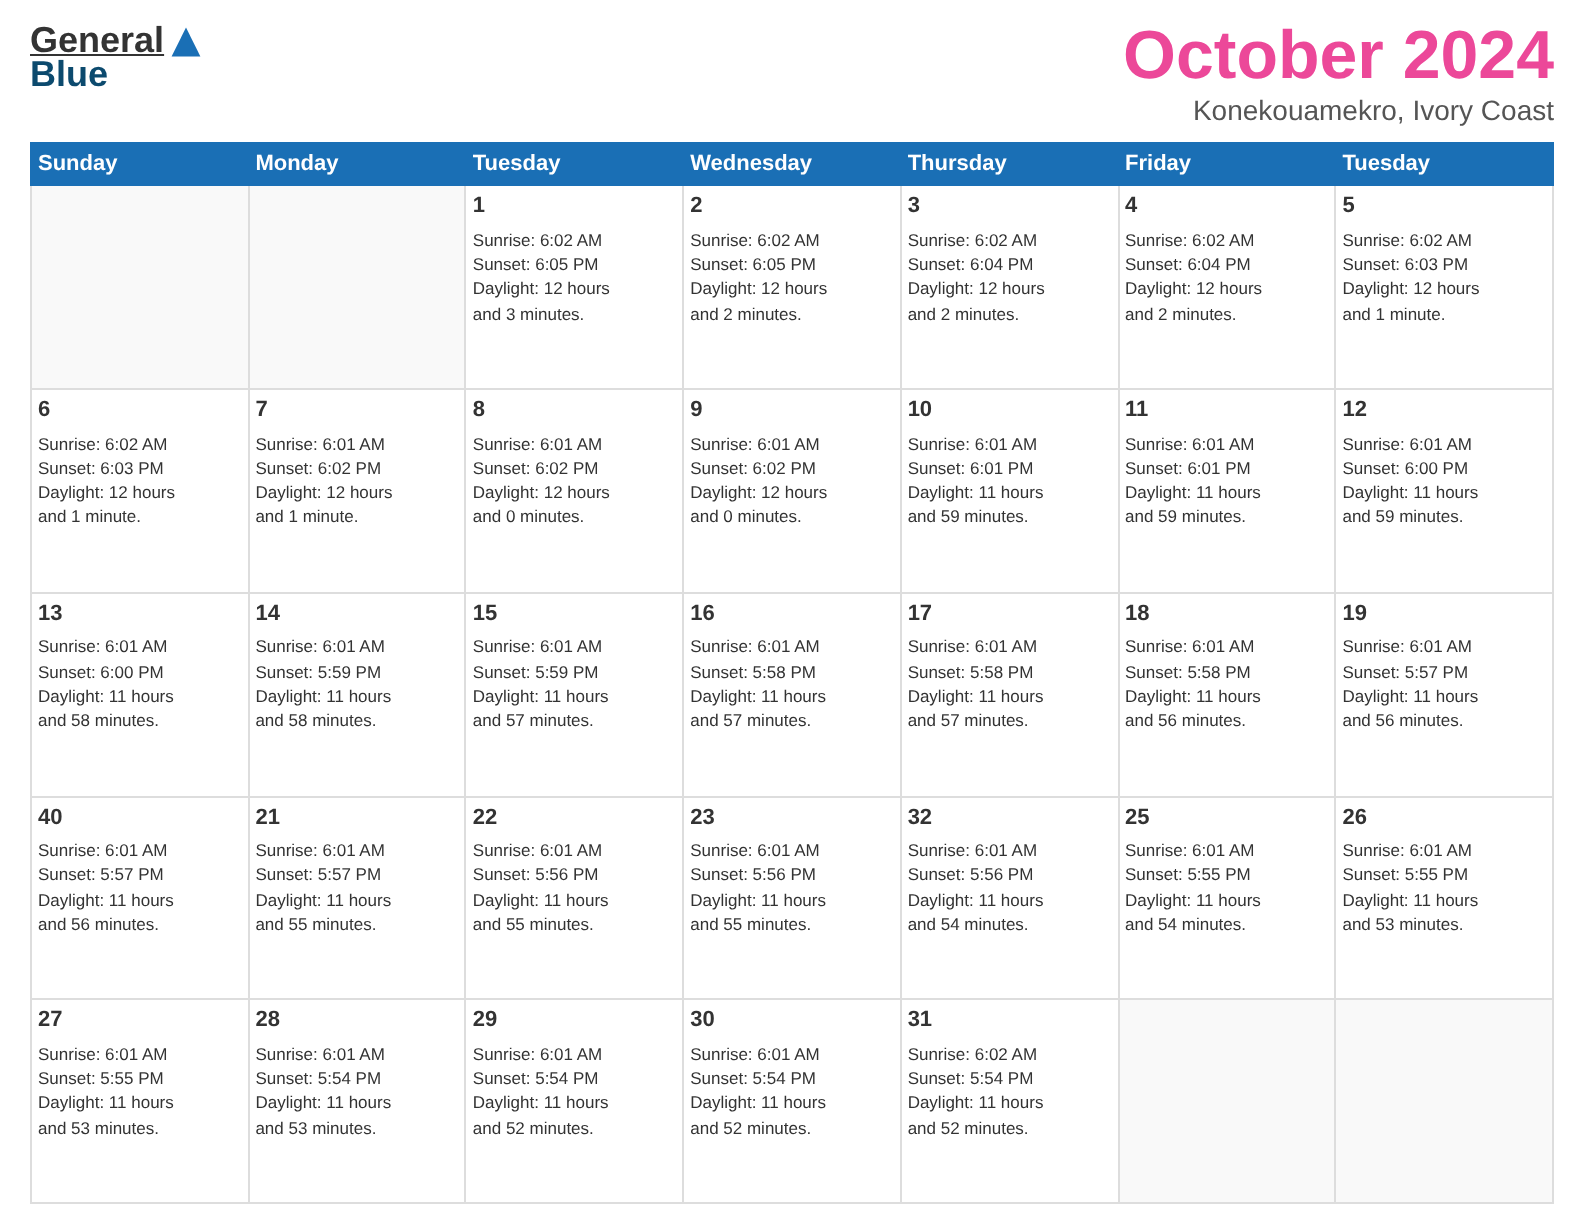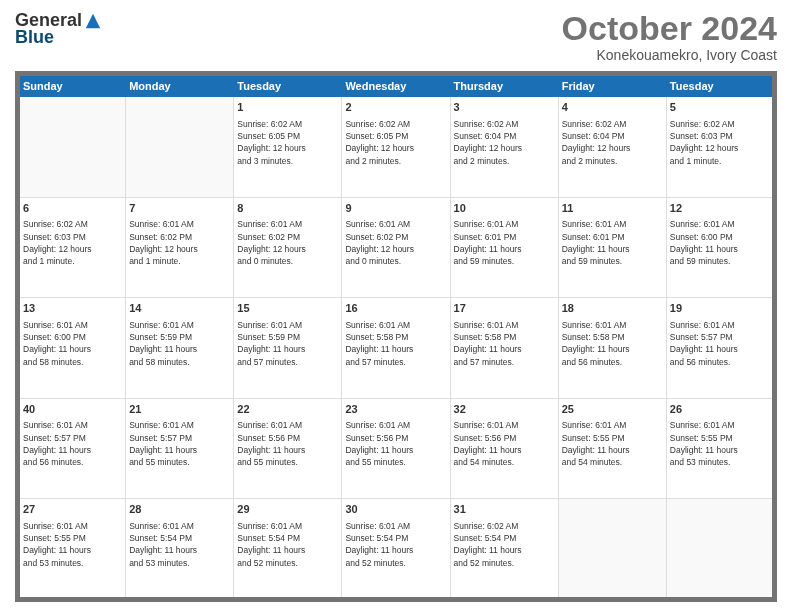--- a/index.html
+++ b/index.html
@@ -28,44 +28,44 @@
       flex-direction: column;
       align-items: flex-start;
     }
     .logo-text {
       display: flex;
       align-items: center;
       font-size: 18px;
       font-weight: bold;
       color: #333;
     }
-    .logo-general { color: #333; }
+    .logo-general { color: #333; text-decoration: underline; }
     .logo-blue { color: #0c4a6e; }
     .logo-icon {
       width: 18px;
       height: 18px;
       margin-left: 2px;
     }
     .title-area {
       text-align: right;
     }
     .month-title {
       font-size: 34px;
       font-weight: bold;
-      color: #737373;
+      color: #ec4899;
       line-height: 1.1;
     }
     .location {
       font-size: 14px;
       color: #555;
       text-align: right;
     }
     .calendar {
       flex: 1;
-      border: 5px solid #737373;
+      border: 1px solid #737373;
       border-collapse: collapse;
       width: 100%;
       table-layout: fixed;
     }
     .calendar th {
       background-color: #1a6fb5;
       color: #fff;
       font-size: 11px;
       font-weight: bold;
       padding: 4px 3px;

